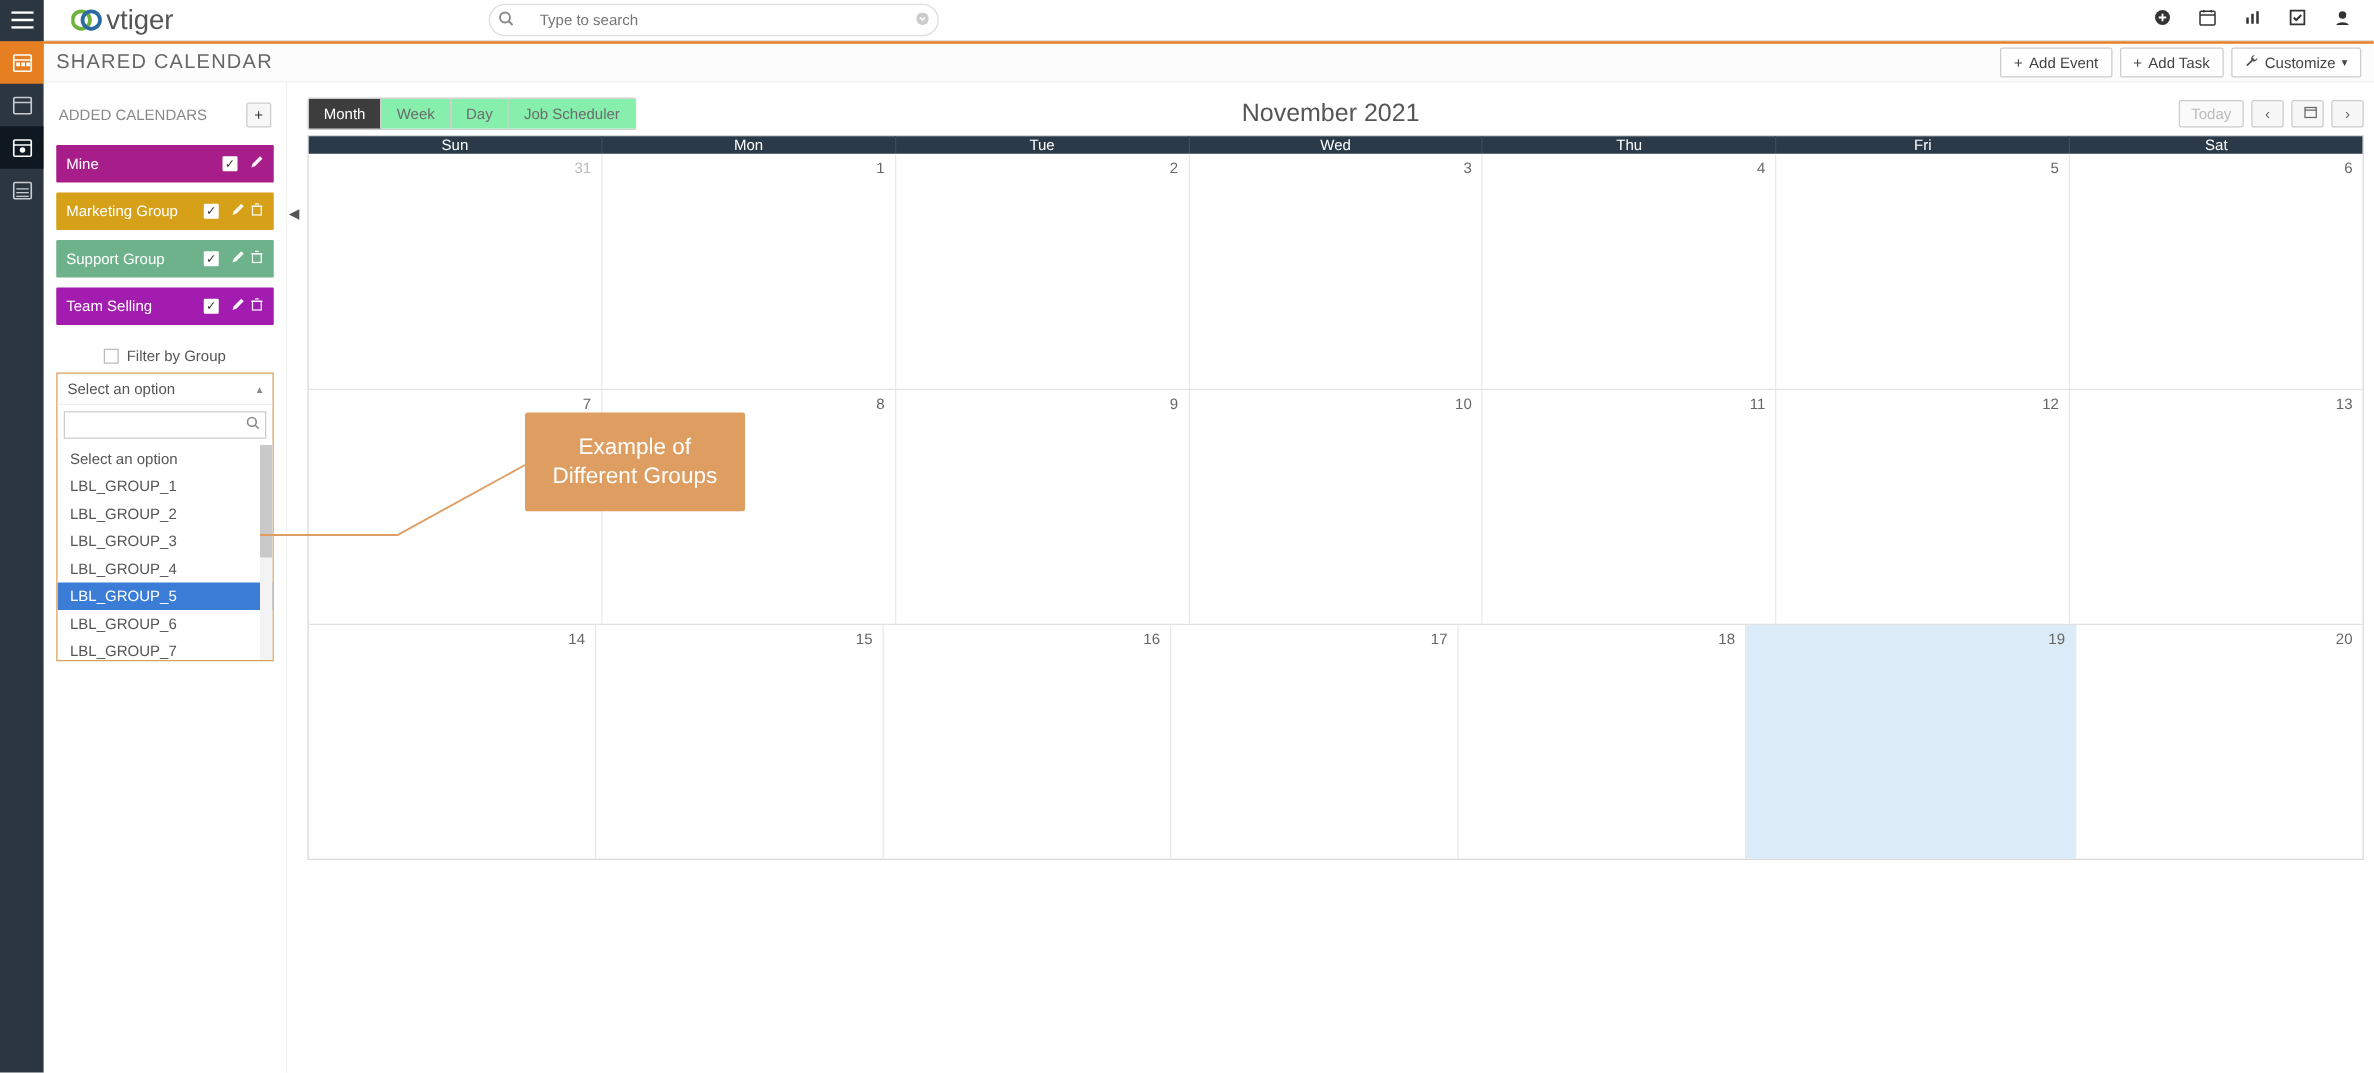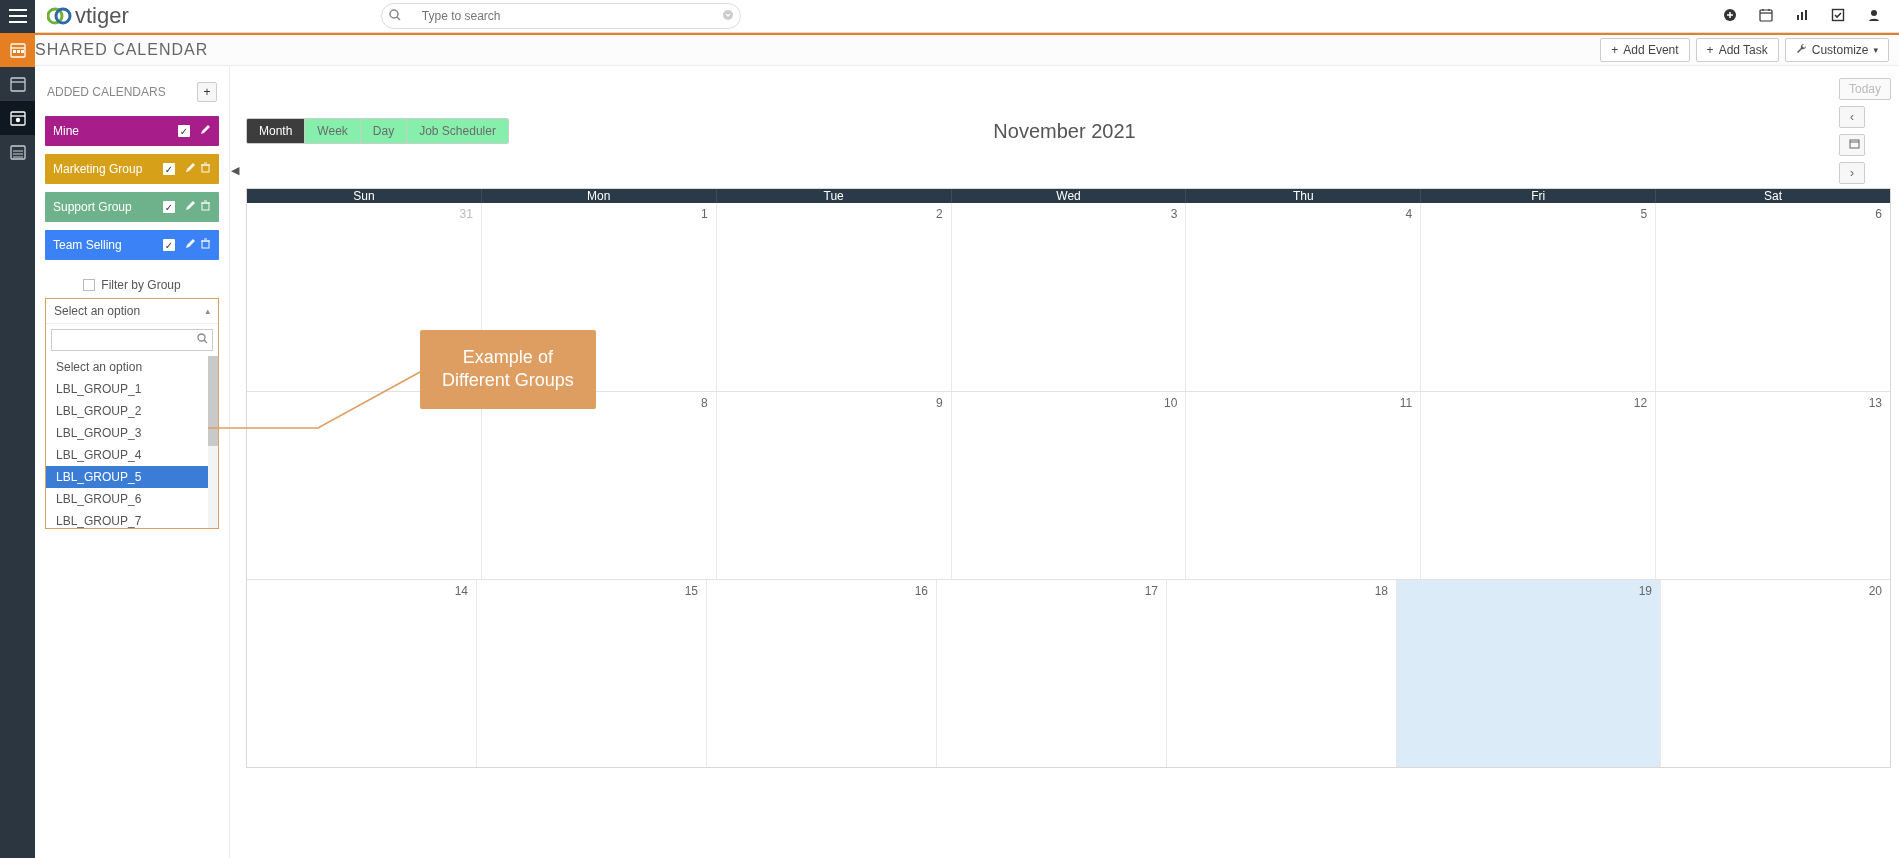--- a/index.html
+++ b/index.html
@@ -1,55 +1,55 @@
 <!DOCTYPE html>
 <html><head>
 <meta charset="utf-8">
 <style>
 * { box-sizing: border-box; margin: 0; padding: 0; }
 body { font-family: Arial, sans-serif; font-size: 13px; color: #333; background: #fff; overflow: hidden; }
 
 
 .topbar { height: 33px; display: flex; align-items: center; border-bottom: 1px solid #ddd; }
 .hamburger { width: 35px; height: 33px; background: #2c3640; color: #fff; display: flex; align-items: center; justify-content: center; font-size: 18px; cursor: pointer; }
-.logo { display: flex; align-items: center; padding: 0 12px; font-size: 22px; font-weight: 400; color: #555; font-family: 'Segoe UI', Arial, sans-serif; }
+.logo { display: flex; align-items: center; padding: 0 12px; font-size: 22px; font-weight: 400; color: #555; font-family: 'Segoe UI', Arial, sans-serif; margin-left: 10px; }
 .logo-icon { color: #5faa2a; margin-right: 2px; display: inline-flex; align-items: center; }
 .search-wrap { margin-left: 240px; width: 360px; position: relative; }
 .search-input { width: 100%; height: 26px; border: 1px solid #ddd; border-radius: 13px; padding: 0 28px 0 40px; font-size: 12px; color: #888; background: #fff; }
 .search-left-icon { position: absolute; left: 8px; top: 6px; color: #888; font-size: 12px; }
 .search-right-icon { position: absolute; right: 8px; top: 6px; color: #888; font-size: 12px; }
 .topbar-right { margin-left: auto; display: flex; align-items: center; gap: 22px; padding-right: 18px; color: #444; }
 .topbar-icon { font-size: 15px; cursor: pointer; }
 
 
 .left-rail { position: absolute; top: 33px; left: 0; bottom: 0; width: 35px; background: #2c3640; display: flex; flex-direction: column; align-items: center; }
 .rail-item { width: 35px; height: 34px; display: flex; align-items: center; justify-content: center; color: #c7cdd3; font-size: 16px; cursor: pointer; }
 .rail-item.active { background: #e67e22; color: #fff; }
 .rail-item.sel { background: #0f1820; color: #fff; }
 
 
 .sub-header { position: absolute; top: 33px; left: 35px; right: 0; height: 33px; border-bottom: 1px solid #eee; border-top: 2px solid #e67e22; display: flex; align-items: center; background: #fcfcfc; }
-.sub-title { font-family: 'Arial Narrow', Arial, sans-serif; font-size: 16px; color: #666; letter-spacing: 1px; padding-left: 0; text-transform: uppercase; }
+.sub-title { font-family: 'Arial Narrow', Arial, sans-serif; font-size: 16px; color: #666; letter-spacing: 1px; padding-left: 10px; text-transform: uppercase; }
 .sub-actions { margin-left: auto; display: flex; gap: 6px; padding-right: 10px; }
 .btn { border: 1px solid #ccc; background: #fff; border-radius: 2px; padding: 4px 10px; font-size: 12px; color: #444; display: inline-flex; align-items: center; gap: 5px; cursor: pointer; }
 .btn .caret { font-size: 9px; }
 
 
 .sidebar { position: absolute; top: 66px; left: 35px; width: 195px; bottom: 0; background: #fff; border-right: 1px solid #eee; padding: 16px 8px 8px 8px; }
 .side-header { display: flex; align-items: center; color: #888; font-size: 12px; font-weight: 400; margin-bottom: 14px; padding: 0 4px; }
 .side-add { margin-left: auto; border: 1px solid #ccc; width: 20px; height: 20px; display: flex; align-items: center; justify-content: center; cursor: pointer; color: #333; border-radius: 2px; background:#f7f7f7; }
 .cal-list { display: flex; flex-direction: column; gap: 8px; padding: 0 2px; }
 .cal-chip { height: 30px; display: flex; align-items: center; padding: 0 8px; color: #fff; font-size: 12px; border-radius: 1px; }
 .cal-chip .name { flex: 1; }
 .cal-chip .ck { width: 12px; height: 12px; background: #fff; color: #333; display: inline-flex; align-items: center; justify-content: center; font-size: 10px; margin-right: 6px; border-radius: 1px; }
 .cal-chip .ic { margin-left: 4px; cursor: pointer; opacity: 0.95; }
 .cal-mine { background: #a71e8a; }
 .cal-marketing { background: #d6a019; }
 .cal-support { background: #6eb28b; }
-.cal-team { background: #3b82f6; }
+.cal-team { background: #a21caf; }
 
 .filter-wrap { margin-top: 18px; padding: 0 2px; }
 .filter-check { display: flex; align-items: center; gap: 6px; color: #555; font-size: 12px; margin-bottom: 6px; justify-content: center; }
 .filter-box { width: 12px; height: 12px; border: 1px solid #bbb; background: #fff; display: inline-block; }
 
 .select-open { border: 1px solid #d9a25f; background: #fff; }
 .select-head { display: flex; align-items: center; padding: 5px 8px; font-size: 12px; color: #555; border-bottom: 1px solid #eee; }
 .select-head .up { margin-left: auto; font-size: 9px; color: #888; }
 .select-search { position: relative; padding: 5px; }
 .select-search input { width: 100%; border: 1px solid #ccc; height: 22px; padding: 0 22px 0 6px; font-size: 12px; }
@@ -61,21 +61,21 @@
 .select-opt.hi { background: #3b7cd6; color: #fff; }
 
 
 .main { position: absolute; top: 66px; left: 230px; right: 0; bottom: 0; padding: 12px 8px 0 16px; background: #fff; }
 .main-top { display: flex; align-items: center; margin-bottom: 4px; }
 .view-tabs { display: inline-flex; border: 1px solid #ccc; border-radius: 2px; overflow: hidden; }
 .vtab { padding: 5px 12px; font-size: 12px; color: #6b6b6b; border-right: 1px solid #ccc; background: #86efac; cursor: pointer; }
 .vtab:last-child { border-right: none; }
 .vtab.active { background: #3d3d3d; color: #fff; }
 .cal-title { position: absolute; left: 50%; transform: translateX(-50%); font-size: 20px; color: #555; }
-.nav-group { margin-left: auto; display: flex; gap: 6px; flex-direction: column; }
+.nav-group { margin-left: auto; display: flex; gap: 6px; }
 .nav-btn { border: 1px solid #ccc; background: #f7f7f7; padding: 3px 9px; font-size: 12px; border-radius: 2px; cursor: pointer; color: #666; }
 .nav-btn.dis { color: #bbb; background: #fafafa; }
 .nav-ico { width: 26px; text-align: center; }
 
 
 .cal { border: 1px solid #d8d8d8; }
 .cal-head { display: flex; background: #2a3a49; color: #fff; }
 .cal-head div { flex: 1; text-align: center; padding: 0 0; font-size: 12px; border-right: 1px solid #3c4b59; }
 .cal-head div:last-child { border-right: none; }
 .cal-body { }

